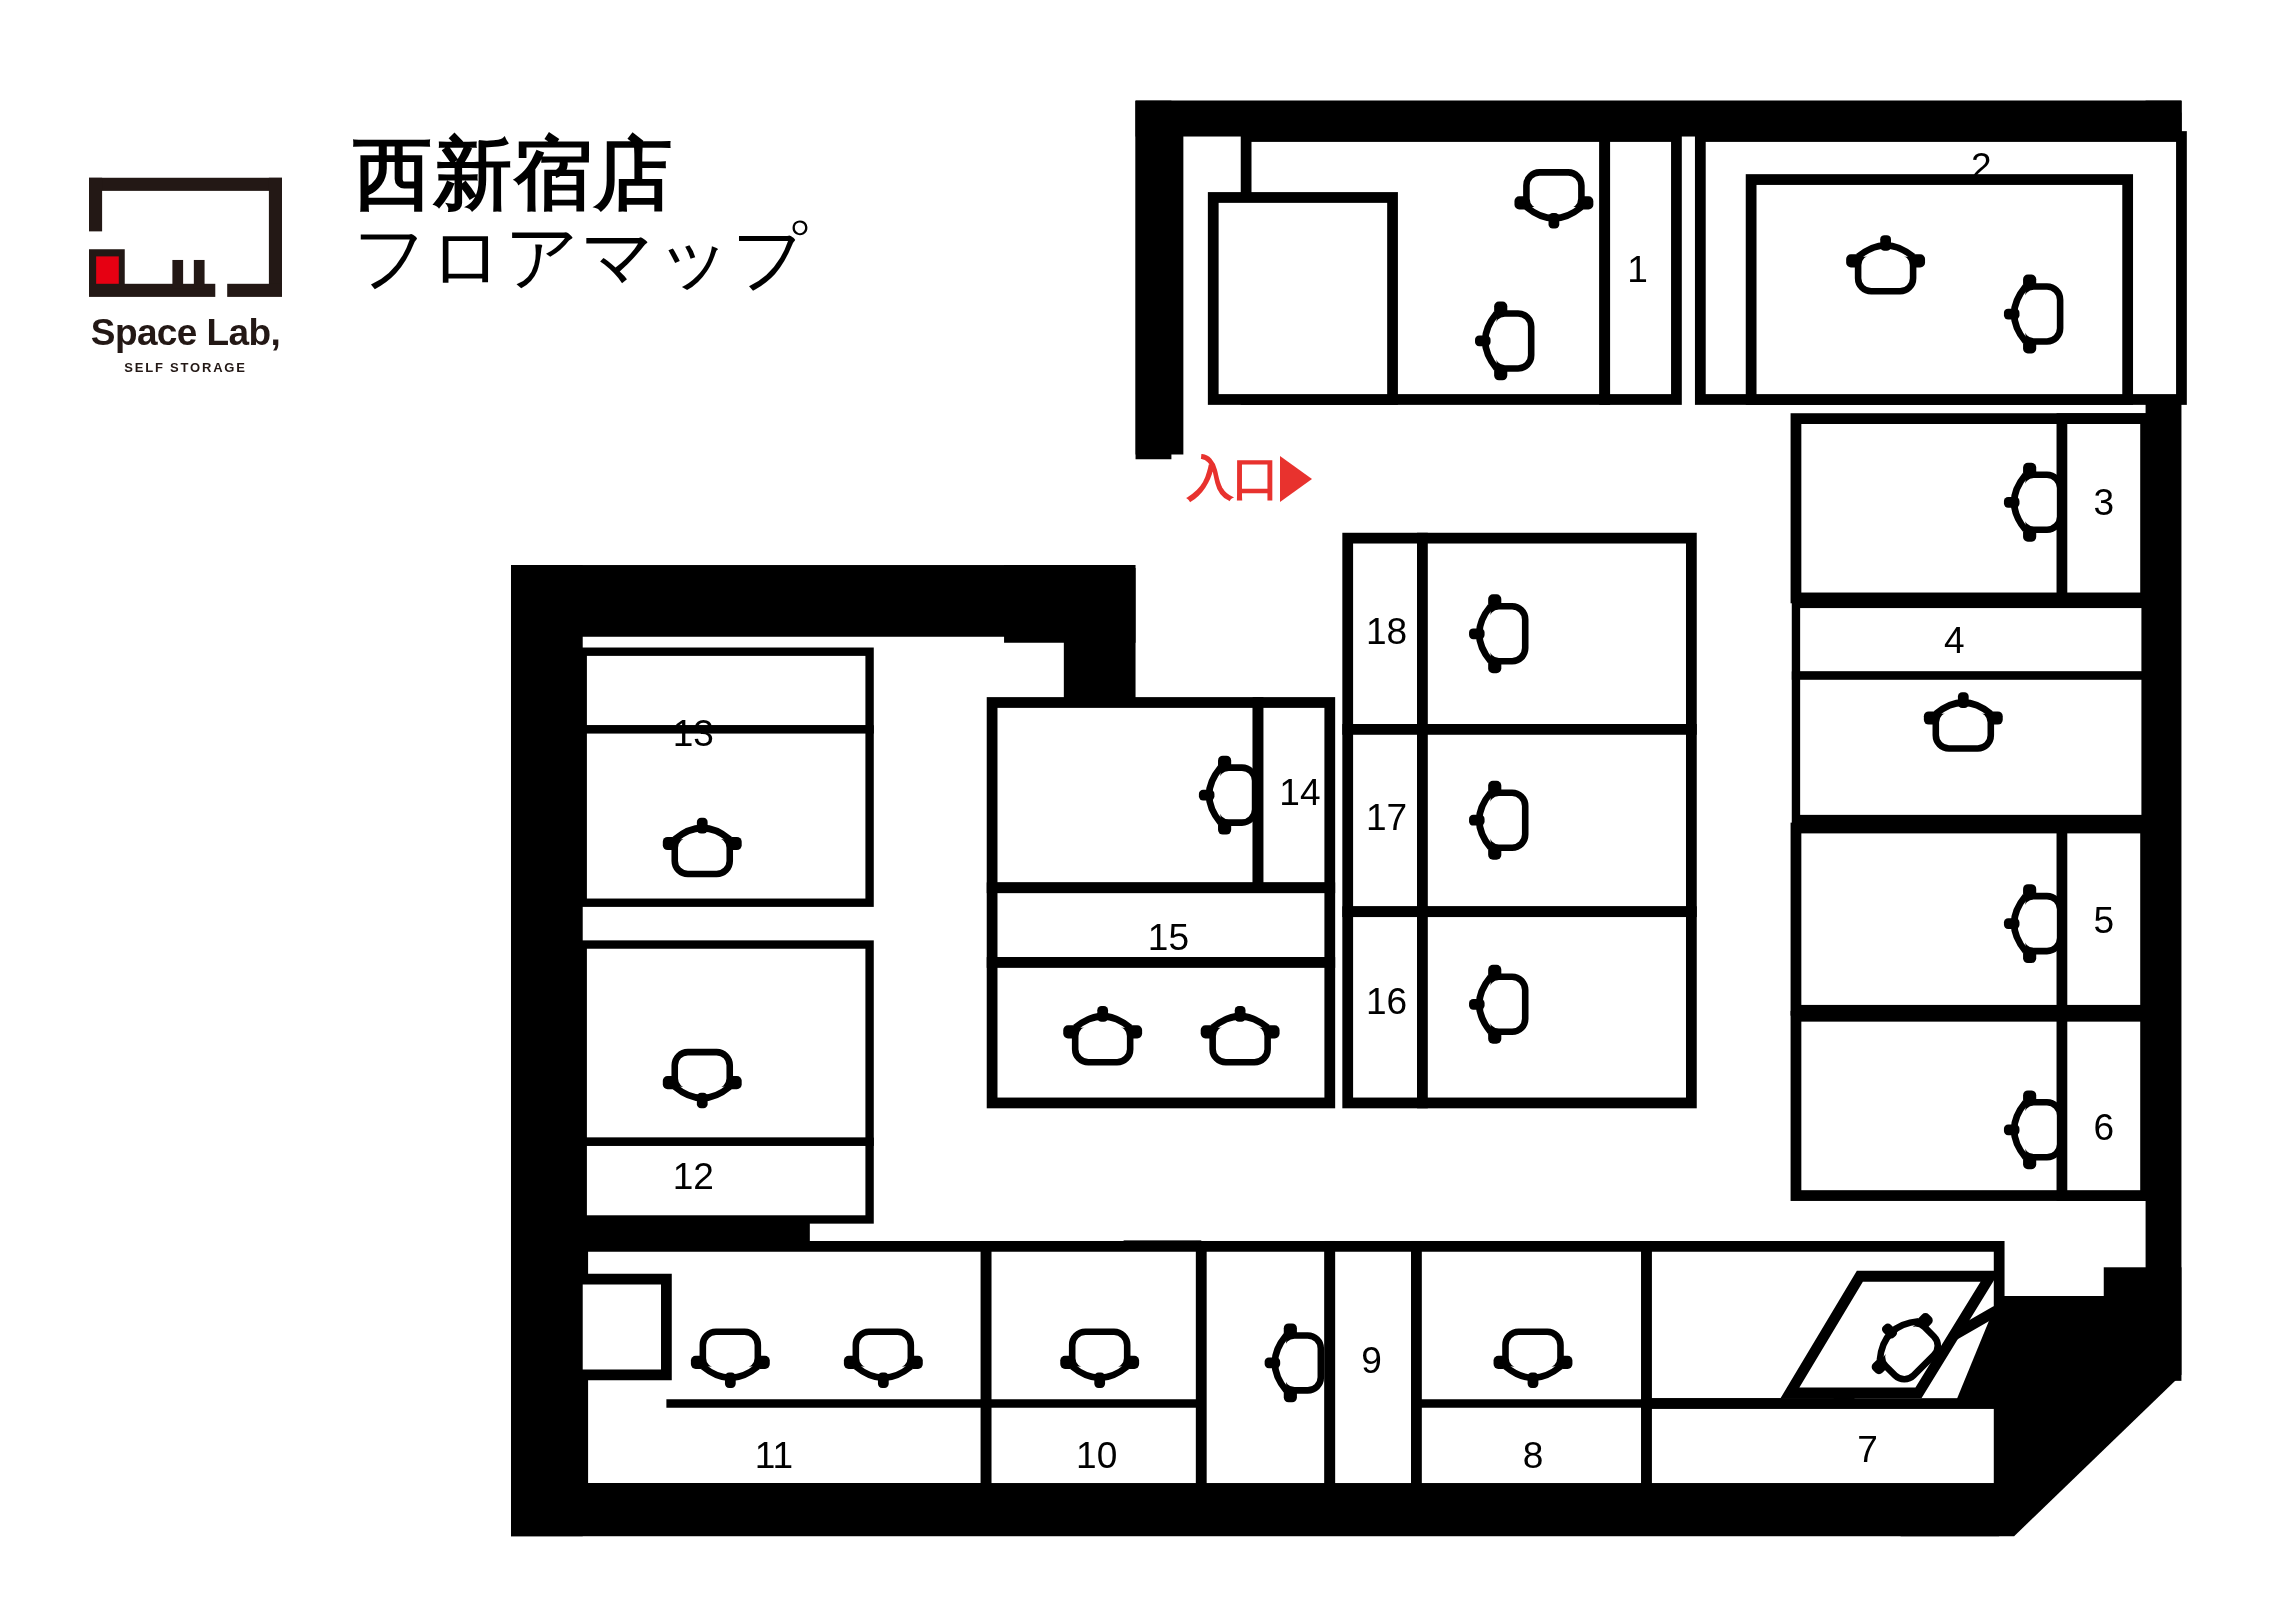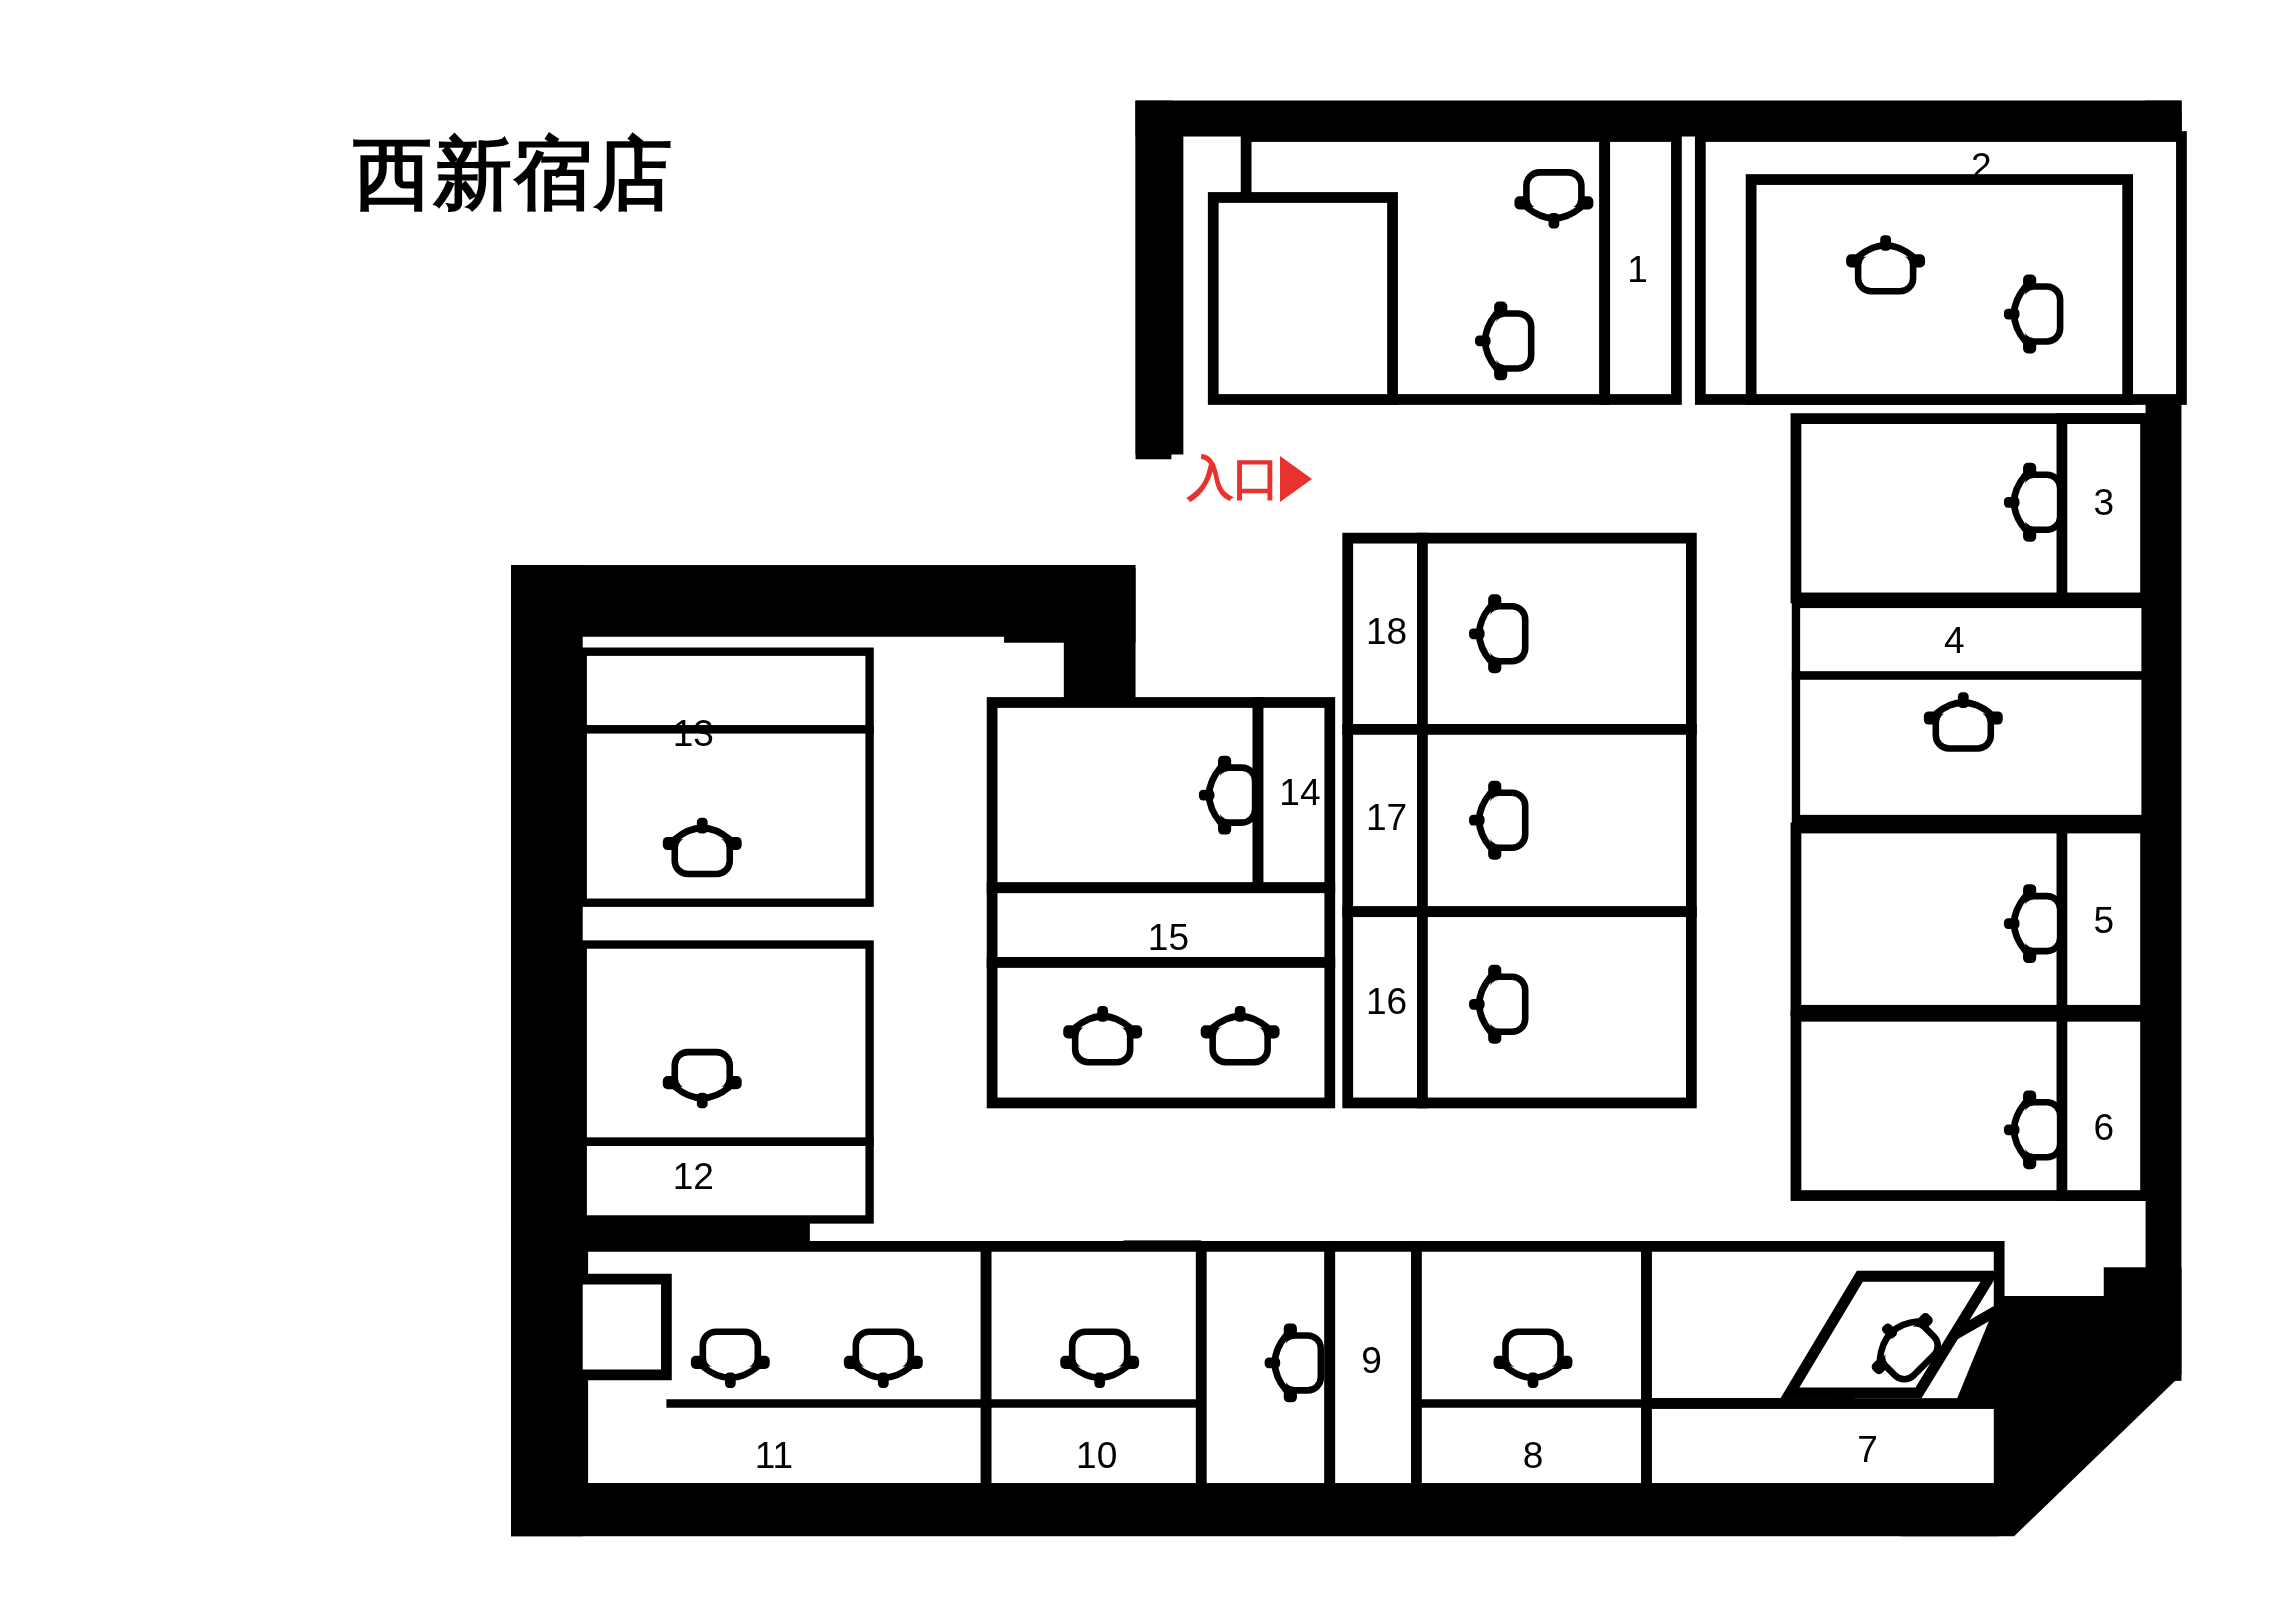--- a/index.html
+++ b/index.html
@@ -31,23 +31,39 @@
   #plan{position:absolute;left:0;top:0;width:2295px;height:1610px;}
 
   .room-num{font-family:"Liberation Sans","DejaVu Sans",sans-serif;
     font-size:62px;fill:#000;text-anchor:middle;dominant-baseline:middle;}
 </style>
 </head>
 <body>
 
 <div id="root">
 
+  <div id="brand">
+    <svg id="logo-mark" viewBox="0 0 340 230">
+      <rect x="8" y="8" width="324" height="22" fill="#231815"></rect>
+      <rect x="8" y="8" width="22" height="90" fill="#231815"></rect>
+      <rect x="310" y="8" width="22" height="192" fill="#231815"></rect>
+      <rect x="8" y="128" width="60" height="72" fill="#231815"></rect>
+      <rect x="20" y="140" width="38" height="48" fill="#e60012"></rect>
+      <rect x="8" y="186" width="212" height="22" fill="#231815"></rect>
+      <rect x="148" y="146" width="18" height="48" fill="#231815"></rect>
+      <rect x="184" y="146" width="18" height="48" fill="#231815"></rect>
+      <rect x="240" y="186" width="92" height="22" fill="#231815"></rect>
+    </svg>
+    <div id="brand-name">Space Lab,</div>
+    <div id="brand-sub">SELF STORAGE</div>
+  </div>
 
   <div id="title-block">
     <div id="title-main">西新宿店</div>
+    <div id="title-sub">フロアマップ</div>
   </div>
 
   <div id="entrance">
     <span id="entrance-text">入口</span>
     <span id="entrance-arrow"></span>
   </div>
 
   <svg id="plan" viewBox="0 0 3840 2693">
 
     <defs>

